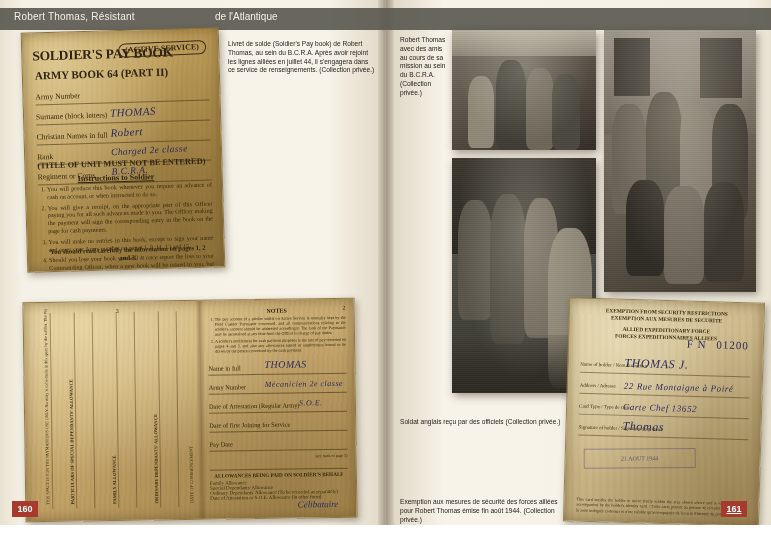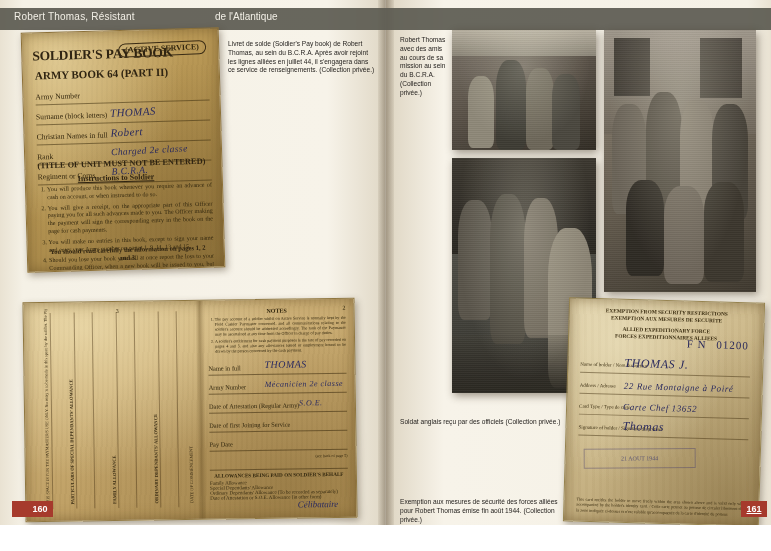--- a/index.html
+++ b/index.html
@@ -82,22 +82,22 @@
     bottom: 8px;
     width: 26px;
     height: 16px;
     background: #a63a2c;
     color: #fff;
     font-size: 9px;
     line-height: 16px;
     text-align: center;
     font-weight: bold;
   }
-  .folio-left { left: 12px; padding-left: 15px; }
-  .folio-right { right: 4px; text-decoration: underline; }
+  .folio-left { left: 12px; }
+  .folio-right { right: 24px; text-decoration: underline; }
 
   
   .caption {
     position: absolute;
     font-size: 6.6px;
     line-height: 1.34;
     color: #262320;
     font-family: "Liberation Sans", sans-serif;
   }
 

